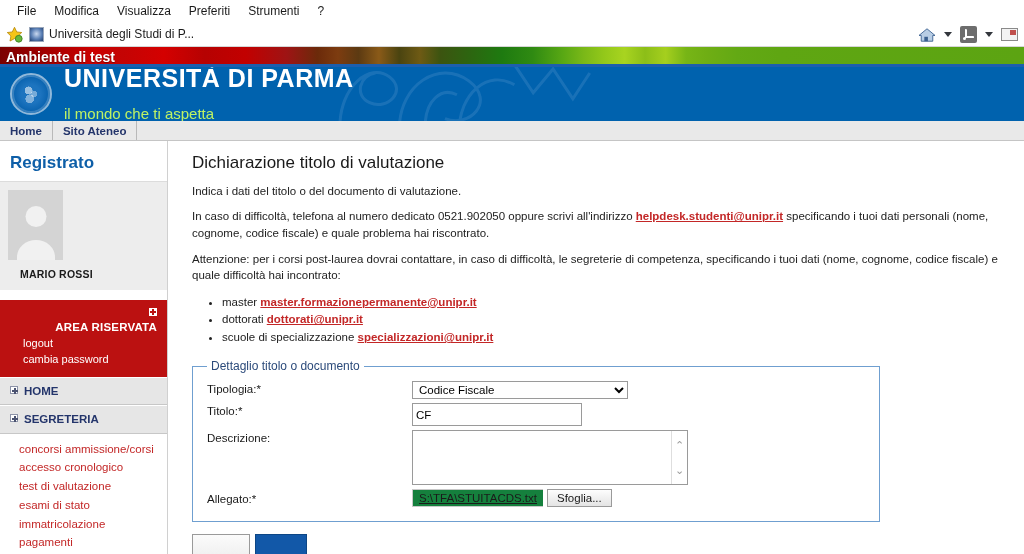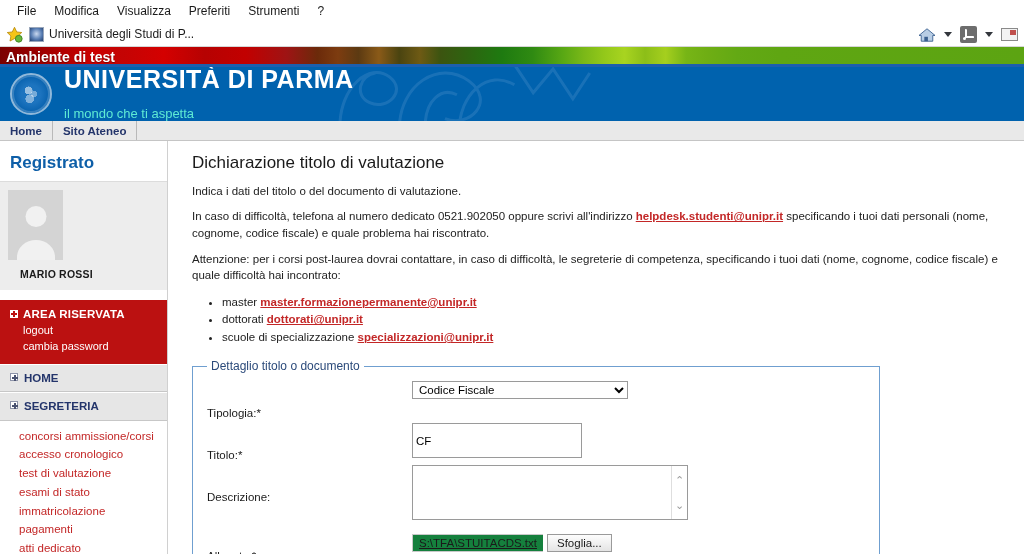--- a/index.html
+++ b/index.html
@@ -135,21 +135,21 @@
       radial-gradient(circle at 40% 35%, rgba(255,255,255,.55) 0 18%, transparent 19%),
       radial-gradient(circle at 62% 50%, rgba(255,255,255,.4) 0 16%, transparent 17%),
       radial-gradient(circle at 45% 70%, rgba(255,255,255,.45) 0 20%, transparent 21%);
   }
   .brand-block { position: relative; z-index: 2; }
   .brand-title {
     color: #ffffff; font-size: 25px; font-weight: bold;
     letter-spacing: .5px; line-height: 1.05;
   }
   .brand-tagline {
-    color: #5eead4; font-size: 13px; line-height: 1.2; margin-top: 14px;
+    color: #bef264; font-size: 15px; line-height: 1.2; margin-top: 14px;
   }
 
   
   .nav-tabs {
     height: 20px;
     background: #e9e9e9;
     border-bottom: 1px solid #c5c5c5;
     display: flex; align-items: stretch;
   }
   .nav-tab {
@@ -199,21 +199,21 @@
     font-size: 10.5px; font-weight: bold; color: #1a1a1a;
     margin: 8px 0 0 12px; letter-spacing: .2px;
   }
   .reserved-area {
     background: #bb1111; color: #ffffff;
     padding: 8px 10px 12px 10px;
     margin-top: 10px;
   }
   .reserved-head {
     font-size: 11.5px; font-weight: bold; letter-spacing: .2px;
-    display: flex; align-items: center; gap: 5px;
+    display: flex; align-items: flex-end; gap: 5px; flex-direction: column;
   }
   .plus-box {
     width: 8px; height: 8px; background: #ffffff; position: relative;
     flex: 0 0 auto;
   }
   .plus-box::before, .plus-box::after {
     content: ""; position: absolute; background: #bb1111;
   }
   .plus-box::before { left: 3px; top: 1px; width: 2px; height: 6px; }
   .plus-box::after { left: 1px; top: 3px; width: 6px; height: 2px; }
@@ -261,30 +261,30 @@
     border: 1px solid #6f9fd0;
     margin: 0; padding: 8px 14px 10px 14px;
     width: 688px;
   }
   fieldset.detail-box legend {
     font-size: 12px; color: #2b4a7a; padding: 0 4px;
   }
   .form-row { display: flex; align-items: flex-start; margin-bottom: 4px; }
   .form-label {
     width: 205px; flex: 0 0 205px;
-    font-size: 11.5px; color: #1a1a1a; padding-top: 2px; margin-top: 24px;
+    font-size: 11.5px; color: #1a1a1a; padding-top: 2px;
   }
   select.tipologia {
     width: 216px; height: 18px;
     font-family: "Liberation Sans", sans-serif; font-size: 11.5px;
     border: 1px solid #9a9a9a; background: #ffffff; color: #000;
     padding: 0 2px;
   }
   input.titolo {
-    width: 170px; height: 35px;
+    width: 170px; height: 23px;
     font-family: "Liberation Sans", sans-serif; font-size: 11.5px;
     border: 1px solid #9a9a9a; background: #ffffff; color: #000;
     padding: 0 3px;
   }
   .textarea-wrap {
     width: 276px; height: 55px;
     border: 1px solid #9a9a9a; background: #ffffff;
     position: relative;
   }
   .textarea-wrap textarea {

